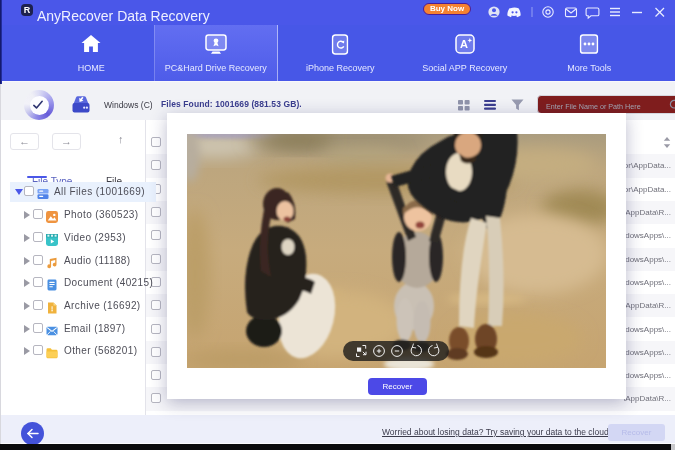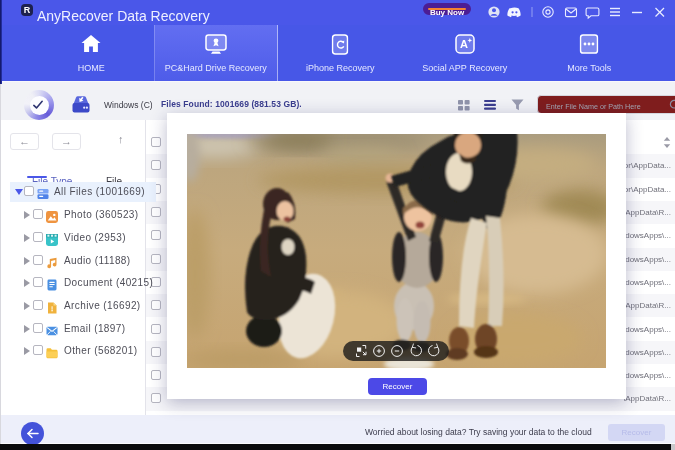--- a/index.html
+++ b/index.html
@@ -3,21 +3,21 @@
 <meta charset="utf-8">
 <style>
 * { margin:0; padding:0; box-sizing:border-box; }
 html,body { width:675px; height:450px; }
 body { font-family:"Liberation Sans",sans-serif; position:relative; overflow:hidden; background:#fff; }
 
 
 #titlebar { position:absolute; left:0; top:0; width:675px; height:25px; background:#4a57e9; }
 #logo { position:absolute; left:21px; top:4px; width:12px; height:12px; border-radius:4px; background:#1d214f; color:#fff; font-size:9px; font-weight:bold; text-align:center; line-height:12px; }
 #apptitle { position:absolute; left:37px; top:7.5px; font-size:14px; color:#eef0ff; }
-#buynow { position:absolute; left:423px; top:3px; width:48px; height:12px; background:#f58230; border:5px solid #4c1d95; border-radius:6px; color:#fff; font-size:8px; font-weight:bold; text-align:center; line-height:10px; }
+#buynow { position:absolute; left:423px; top:3px; width:48px; height:12px; background:#f58230; border:1px solid #4c1d95; border-radius:6px; color:#fff; font-size:8px; font-weight:bold; text-align:center; line-height:10px; }
 
 
 #nav { position:absolute; left:0; top:25px; width:675px; height:56px; background:#4757e7; }
 .tab { position:absolute; top:0; width:124.5px; height:56px; text-align:center; }
 .tab .lbl { position:absolute; left:0; right:0; top:38px; font-size:9px; color:#e6e9ff; }
 .tab svg { position:absolute; left:50%; top:9px; transform:translateX(-50%); }
 #tabsel { background:linear-gradient(180deg,#626ef1,#4e5ce9); border-right:1px solid rgba(255,255,255,.5); border-left:1px solid rgba(255,255,255,.22); }
 
 
 #toolbar { position:absolute; left:0; top:81px; width:675px; height:39px; background:#f1f2f6; border-top:1px solid #f8f8fb; }
@@ -44,21 +44,21 @@
 .sidetab { position:absolute; top:56px; font-size:10px;padding-left:12px; }
 .trirow { position:absolute; left:10px; width:146px; height:20px; }
 .trirow .tri { position:absolute; }
 .trirow .lbl { position:absolute; top:4px; font-size:10px; letter-spacing:0.4px; color:#4e4e58; }
 .trirow .cb { position:absolute; top:4px; }
 .trirow svg { position:absolute; top:3px; }
 
 
 #footer { position:absolute; left:0; top:415px; width:675px; height:29px; background:#edeffa; border-bottom:1px solid #fbfbfd; }
 #backcirc { position:absolute; left:21px; top:7px; width:23px; height:23px; border-radius:50%; background:#4453da; }
-#cloudlink { position:absolute; left:365px; top:12px; font-size:8.5px; color:#3c3c4c; }
+#cloudlink { position:absolute; left:382px; top:12px; font-size:8.5px; color:#3c3c4c; text-decoration:underline; }
 #footrec { position:absolute; left:608px; top:9px; width:57px; height:17px; background:#d3d7f4; border-radius:3px; color:#b6bbe9; font-size:8px; text-align:center; line-height:17px; }
 #blackstrip { position:absolute; left:0; top:444px; width:675px; height:6px; background:#0b0b0d; }
 
 
 #modal { position:absolute; left:167px; top:113px; width:459px; height:286px; background:#fff; box-shadow:0 4px 16px rgba(30,30,90,.3); }
 #mtitle { position:absolute; left:0; top:0; width:459px; height:20px; background:#4a58ea; }
 #mtitle .txt { position:absolute; left:9px; top:5px; font-size:8.5px; color:#fff; }
 #photo { position:absolute; left:20px; top:21px; width:419px; height:234px; }
 #pill { position:absolute; left:176px; top:228px; width:106px; height:20px; background:rgba(32,30,28,.82); border-radius:10px; }
 #mrecover { position:absolute; left:201px; top:265px; width:59px; height:17px; background:#4c49e7; border-radius:4px; color:#fff; font-size:8px; text-align:center; line-height:17px; }

